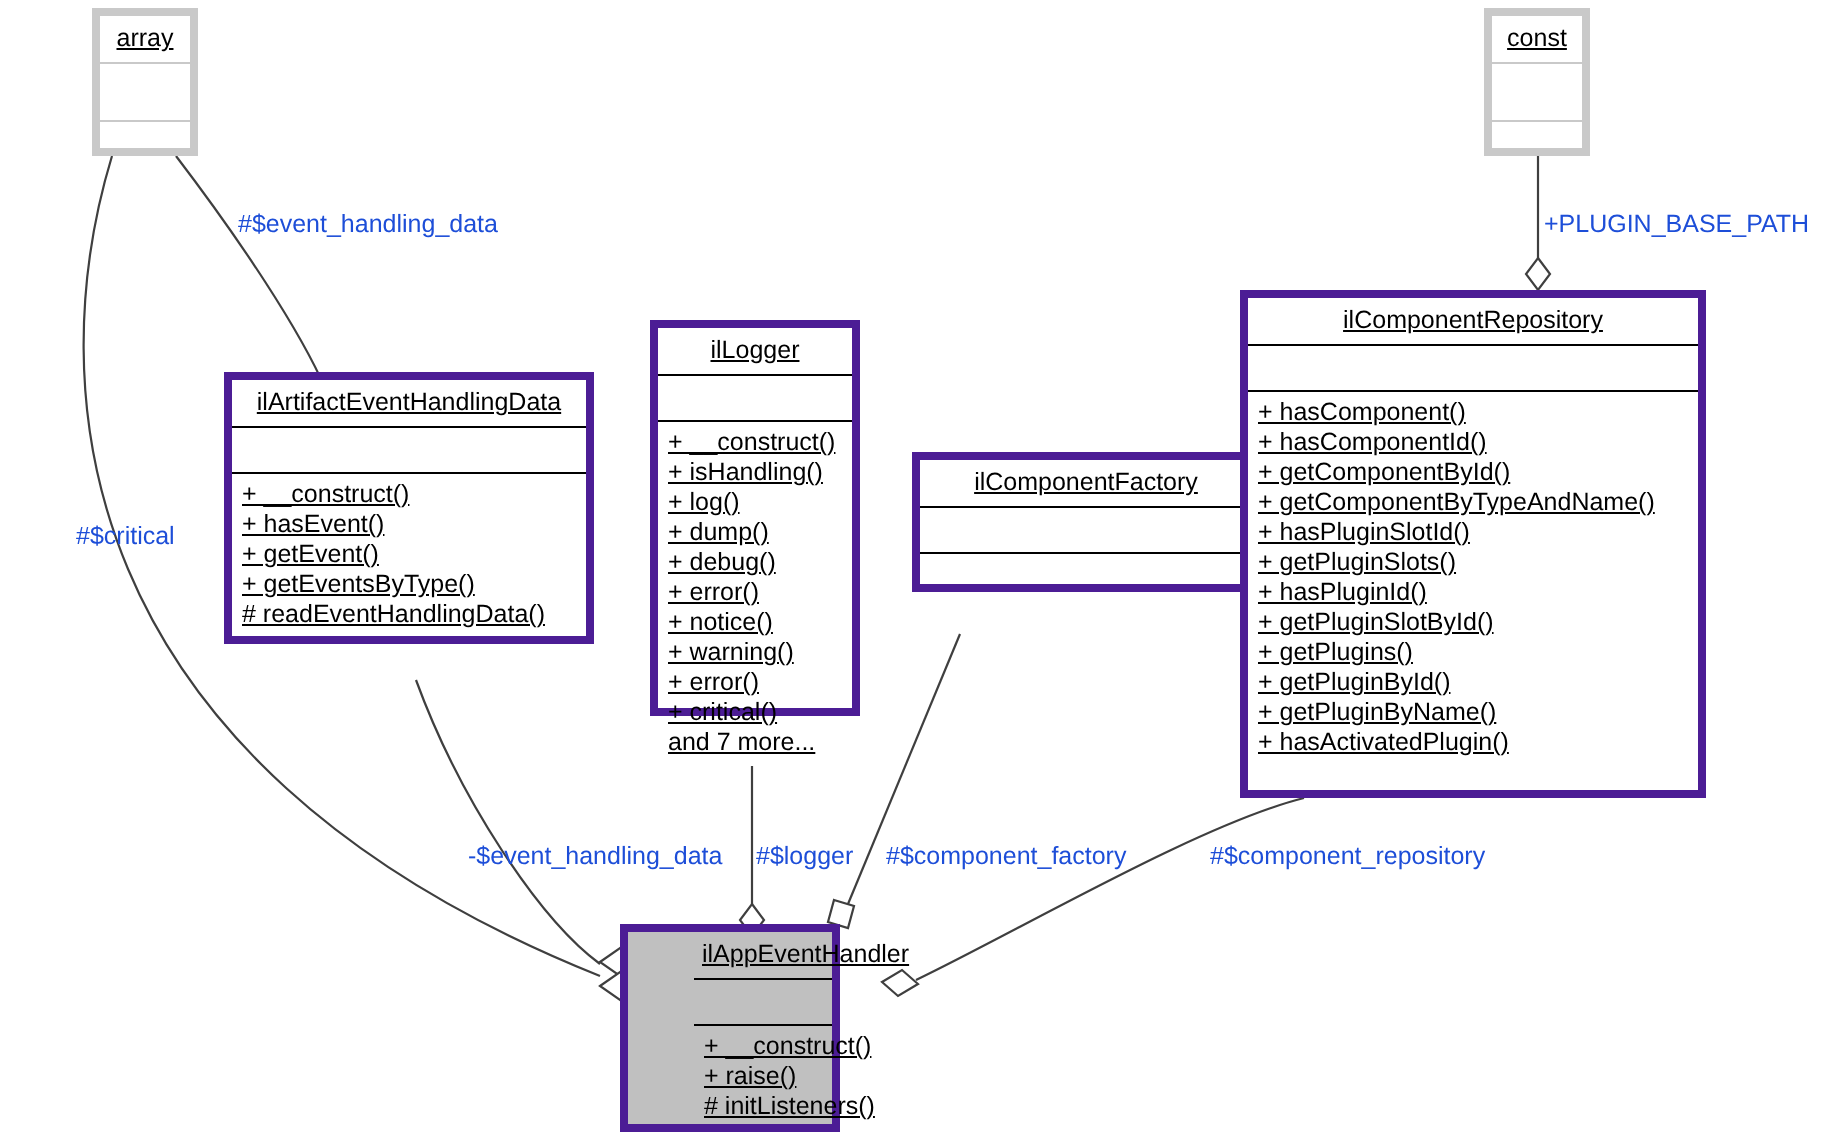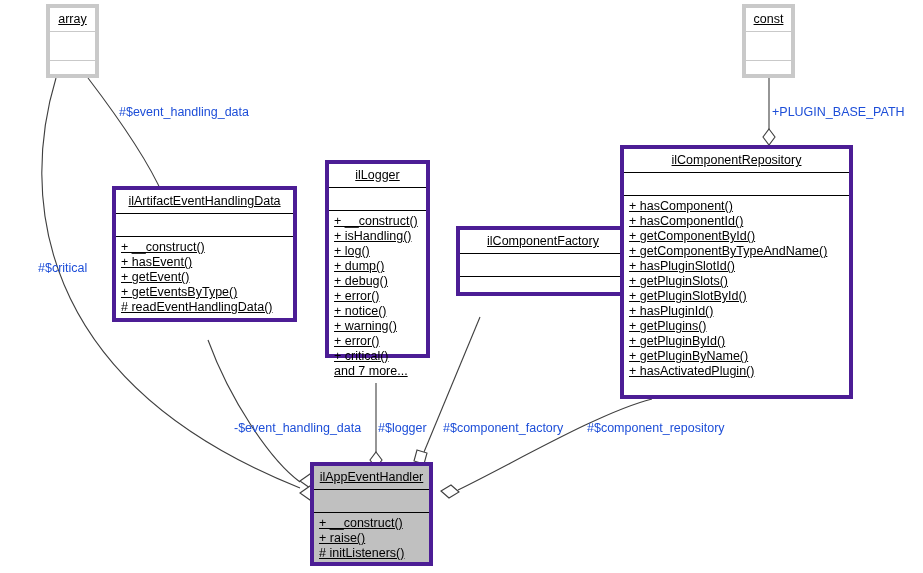--- a/index.html
+++ b/index.html
@@ -140,30 +140,30 @@
   <div class="uml" id="box-repository" style="left:620px;top:145px;width:233px;height:254px;">
     <div class="title">ilComponentRepository</div>
     <div class="attrs"></div>
     <div class="ops">
         <div class="row">+ hasComponent()</div>
         <div class="row">+ hasComponentId()</div>
         <div class="row">+ getComponentById()</div>
         <div class="row">+ getComponentByTypeAndName()</div>
         <div class="row">+ hasPluginSlotId()</div>
         <div class="row">+ getPluginSlots()</div>
+        <div class="row">+ hasPluginId()</div>
         <div class="row">+ getPluginSlotById()</div>
-        <div class="row">+ hasPluginId()</div>
         <div class="row">+ getPlugins()</div>
         <div class="row">+ getPluginById()</div>
         <div class="row">+ getPluginByName()</div>
         <div class="row">+ hasActivatedPlugin()</div>
       </div>
   </div>
 
-  <div class="uml filled" id="box-app" style="left:310px;top:462px;width:123px;height:104px;">
+  <div class="uml filled" id="box-app" style="left:310px;top:462px;width:110px;height:104px;padding-left:33px;">
     <div class="title">ilAppEventHandler</div>
     <div class="attrs"></div>
     <div class="ops">
         <div class="row">+ __construct()</div>
         <div class="row">+ raise()</div>
         <div class="row"># initListeners()</div>
       </div>
   </div>
 
   <div class="elabel" style="left:119px;top:105px;">#$event_handling_data</div>
@@ -171,15 +171,15 @@
   <div class="elabel" style="left:38px;top:261px;">#$critical</div>
 
   <div class="elabel" style="left:772px;top:105px;">+PLUGIN_BASE_PATH</div>
 
   <div class="elabel" style="left:234px;top:421px;">-$event_handling_data</div>
 
   <div class="elabel" style="left:378px;top:421px;">#$logger</div>
 
   <div class="elabel" style="left:443px;top:421px;text-align:right;">#$component_factory</div>
 
-  <div class="elabel" style="left:587px;top:421px;">#$component_repository</div>
+  <div class="elabel" style="left:605px;top:421px;">#$component_repository</div>
 
 </div>
 
 </body></html>

